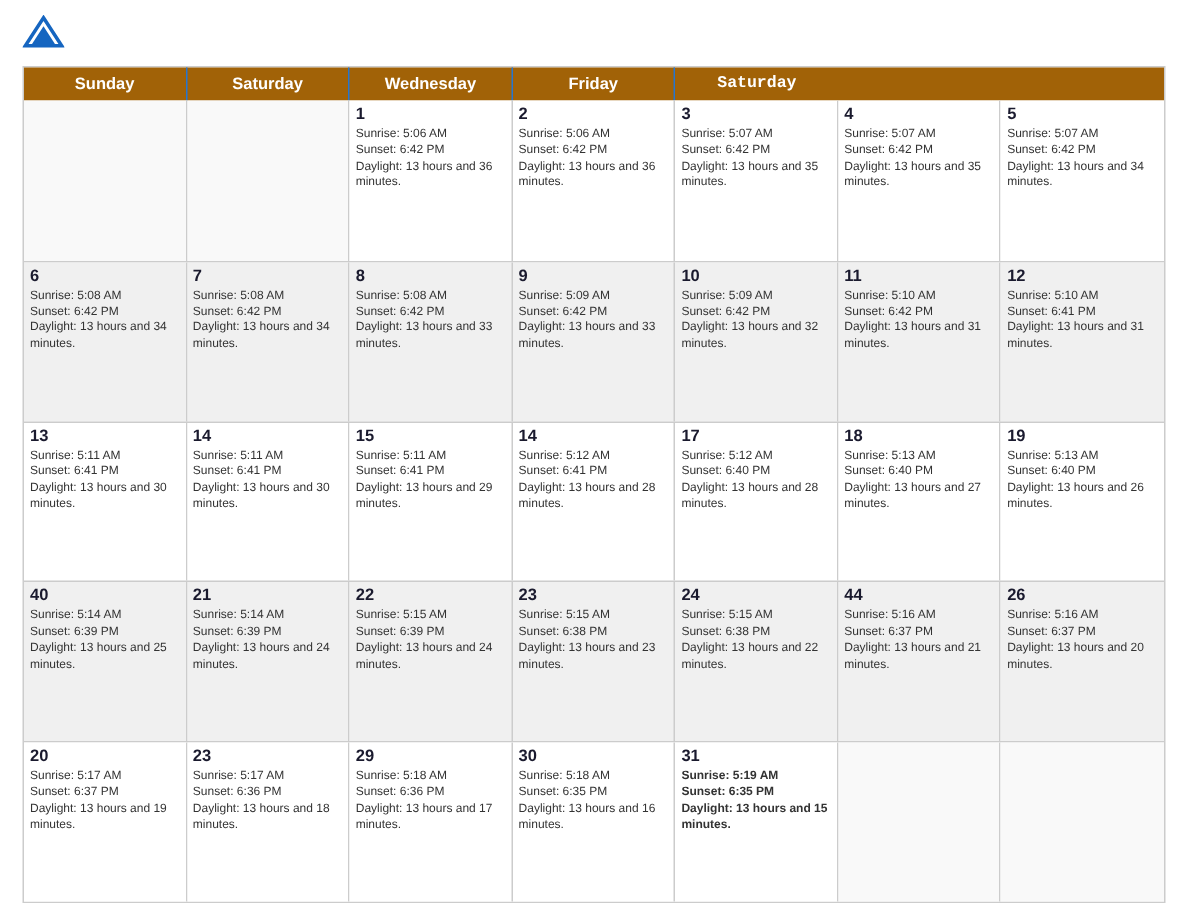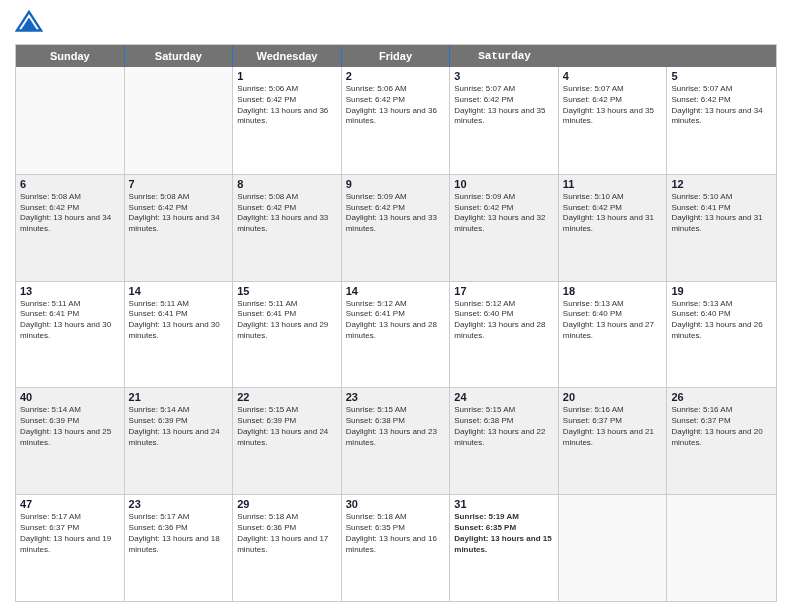--- a/index.html
+++ b/index.html
@@ -61,21 +61,21 @@
     }
     .calendar {
       flex: 1;
       display: flex;
       flex-direction: column;
       border: 1px solid #ccc;
     }
     .cal-header {
       display: grid;
       grid-template-columns: repeat(7, 1fr);
-      background: #737373;
+      background: #a16207;
     }
     .cal-header-cell {
       color: #fff;
       font-size: 11px;
       font-weight: bold;
       text-align: center;
       padding: 5px 2px;
       border-right: 1px solid #2575d0;
     }
     .cal-header-cell:last-child { border-right: none; font-family: Liberation Mono, monospace; }
@@ -292,35 +292,35 @@
 Sunset: 6:38 PM
 Daylight: 13 hours and 23 minutes.</div>
           </div>
           <div class="cal-cell">
             <div class="day-num">24</div>
             <div class="cell-info" style="white-space: pre-line;">Sunrise: 5:15 AM
 Sunset: 6:38 PM
 Daylight: 13 hours and 22 minutes.</div>
           </div>
           <div class="cal-cell">
-            <div class="day-num">20</div>
+            <div class="day-num">44</div>
             <div class="cell-info" style="white-space: pre-line;">Sunrise: 5:16 AM
 Sunset: 6:37 PM
 Daylight: 13 hours and 21 minutes.</div>
           </div>
           <div class="cal-cell">
             <div class="day-num">26</div>
             <div class="cell-info" style="white-space: pre-line;">Sunrise: 5:16 AM
 Sunset: 6:37 PM
 Daylight: 13 hours and 20 minutes.</div>
           </div>
         </div>
         <div class="cal-row">
           <div class="cal-cell">
-            <div class="day-num">47</div>
+            <div class="day-num">20</div>
             <div class="cell-info" style="white-space: pre-line;">Sunrise: 5:17 AM
 Sunset: 6:37 PM
 Daylight: 13 hours and 19 minutes.</div>
           </div>
           <div class="cal-cell">
             <div class="day-num">23</div>
             <div class="cell-info" style="white-space: pre-line;">Sunrise: 5:17 AM
 Sunset: 6:36 PM
 Daylight: 13 hours and 18 minutes.</div>
           </div>

